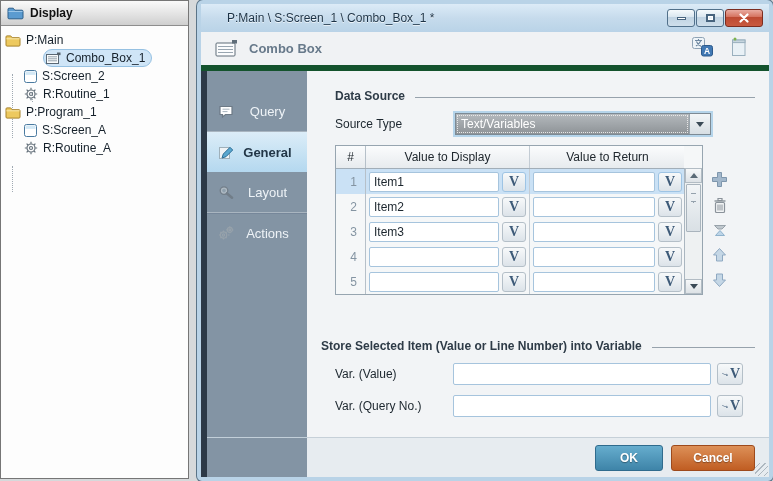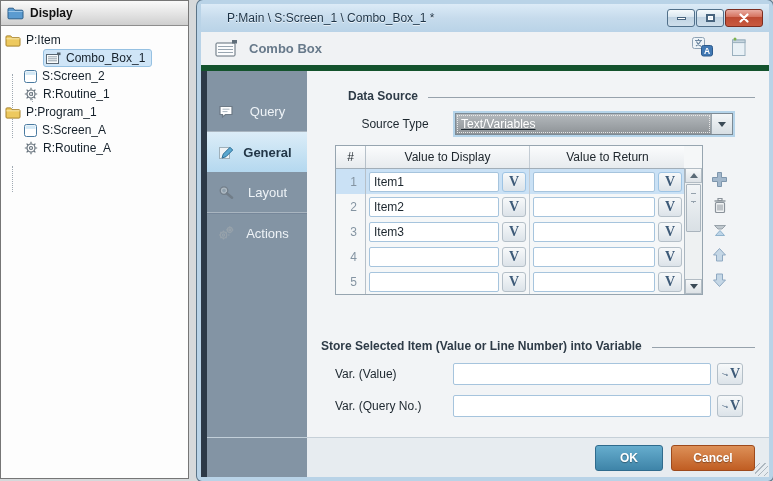--- a/index.html
+++ b/index.html
@@ -14,21 +14,21 @@
   .panel{position:absolute;left:0;top:0;width:189px;height:479px;background:#fdfdfd;border:1px solid #767676;box-sizing:border-box;}
   .panel-header{height:24px;display:flex;align-items:center;gap:6px;padding-left:6px;
     background:linear-gradient(#fafafa,#e3e3e3 55%,#cfcfcf);border-bottom:1px solid #8e8e8e;}
   .panel-header span{font-weight:bold;color:#111;}
   .tree{position:relative;padding-top:5px;}
   .trow{height:18px;display:flex;align-items:center;position:relative;white-space:nowrap;}
   .lvl0{padding-left:4px;}
   .lvl1{padding-left:23px;}
   .lvl2{padding-left:42px;}
   .trow .lbl{margin-left:5px;color:#15202a;}
-  .sel-wrap{display:flex;align-items:center;background:#cfe5f7;border:1px solid #96c1e2;border-radius:3px;padding:1px 6px 1px 2px;}
+  .sel-wrap{display:flex;align-items:center;background:#cfe5f7;border:1px solid #96c1e2;border-radius:9px;padding:1px 6px 1px 2px;}
   .sel-wrap .lbl{margin-left:5px;}
   .expander{position:absolute;left:7px;top:4px;width:9px;height:9px;background:#fff;border:1px solid #8698a5;box-sizing:border-box;}
   .expander::before{content:"";position:absolute;left:1px;top:3px;width:5px;height:1px;background:#44515c;}
   .dot-v{position:absolute;border-left:1px dotted #9fa9b2;width:0;}
   
   .dialog{position:absolute;left:197px;top:0;width:576px;height:481px;box-sizing:border-box;
     border:4px solid #b9d3e7;border-radius:6px 6px 5px 5px;
     box-shadow:0 0 0 1px #5a7488;background:#f2f4f6;display:flex;flex-direction:column;}
   .titlebar{height:28px;flex:0 0 28px;position:relative;
     background:linear-gradient(#dcebf7,#c6dbec 50%,#b9d3e7);display:flex;align-items:center;}
@@ -52,27 +52,27 @@
   .tabs{width:100px;flex:0 0 100px;background:#8394a4;padding-top:20px;box-sizing:border-box;}
   .tab{height:40px;display:flex;align-items:center;color:#eef3f7;font-size:13px;cursor:default;}
   .tab .ticon{width:20px;margin-left:9px;display:flex;justify-content:center;}
   .tab .tlbl{flex:1;text-align:center;margin-right:8px;}
   .tab.mid{border-bottom:1px solid #a9b5c0;box-shadow:0 1px 0 #76879a;}
   .tab.active{background:linear-gradient(#dcedf8,#b4d8ef);color:#223647;font-weight:bold;}
   .content{flex:1;position:relative;background:#f2f4f6;padding:18px 0 0 0;box-sizing:border-box;}
   .group-label{display:flex;align-items:center;font-weight:bold;color:#2e3b47;}
   .group-label .gtext{white-space:nowrap;}
   .group-label .gline{flex:1;height:1px;background:#97a2ac;margin:2px 14px 0 10px;}
-  .ds-label{margin-left:41px;text-align:center;}
+  .ds-label{margin-left:28px;text-align:center;}
   .store-label{margin-left:14px;margin-top:44px;}
-  .srow{display:flex;align-items:center;margin:10px 0 10px 28px;height:22px;text-align:center;}
+  .srow{display:flex;align-items:center;margin:10px 0 10px 28px;height:22px;}
   .srow .slbl{width:120px;}
   
-  .combo{width:278px;height:22px;display:flex;border:1px solid #7d8a94;box-sizing:border-box;
-    box-shadow:0 0 0 2px #b5d4ea;background:#fff;text-decoration:underline;}
+  .combo{width:256px;height:22px;display:flex;border:1px solid #7d8a94;box-sizing:border-box;
+    box-shadow:0 0 0 2px #b5d4ea;background:#fff;}
   .combo-text{flex:1;display:flex;align-items:center;padding-left:5px;color:#fff;
     background:linear-gradient(#b4b9bd,#8e9397);outline:1px dotted #e8e8e8;outline-offset:-2px;}
   .combo-btn{width:20px;border-left:1px solid #9aa5ad;background:linear-gradient(#f3f6f8,#d7dee3);
     display:flex;align-items:center;justify-content:center;}
   .tri-down{width:0;height:0;border-left:4px solid transparent;border-right:4px solid transparent;border-top:5px solid #3a4a56;}
   .tri-up{width:0;height:0;border-left:4px solid transparent;border-right:4px solid transparent;border-bottom:5px solid #5a6a76;}
   
   .vtable{position:relative;margin:10px 0 0 28px;width:368px;border:1px solid #97a5b0;background:#f5f7f8;box-sizing:border-box;padding-right:18px;}
   .thead{display:flex;height:22px;background:linear-gradient(#fbfcfd,#e7ebee);border-bottom:1px solid #a2aeb8;}
   .thead div{display:flex;align-items:center;justify-content:center;color:#20282e;}
@@ -133,21 +133,21 @@
   <div class="tree">
     <div class="dot-v" style="left:11px;top:48px;height:64px;"></div>
     <div class="dot-v" style="left:11px;top:140px;height:26px;"></div>
     <div class="dot-v" style="left:31px;top:66px;height:10px;"></div>
 
     <div class="trow lvl0">
       <svg width="16" height="13" viewBox="0 0 16 13">
         <path d="M1 2.8c0-.5.4-.9.9-.9h3.8l1.5 1.8H14c.6 0 1 .4 1 1v6.4c0 .6-.4 1-1 1H2c-.6 0-1-.4-1-1z" fill="#edc95f" stroke="#a8832a"></path>
         <path d="M1.4 4.8h13.2" stroke="#f7e7ae" stroke-width="1"></path>
       </svg>
-      <span class="lbl">P:Item</span>
+      <span class="lbl">P:Main</span>
     </div>
 
 
     <div class="trow lvl2">
       <span class="sel-wrap">
         <svg width="15" height="12" viewBox="0 0 15 12">
           <rect x="0.5" y="2.5" width="12" height="9" fill="#fafcfd" stroke="#5a6874"></rect>
           <path d="M2 4.8h9M2 6.8h9M2 8.8h9" stroke="#93a1ac" stroke-width="1"></path>
           <rect x="11" y="0.5" width="3.5" height="2.6" fill="#55626d"></rect>
         </svg>

